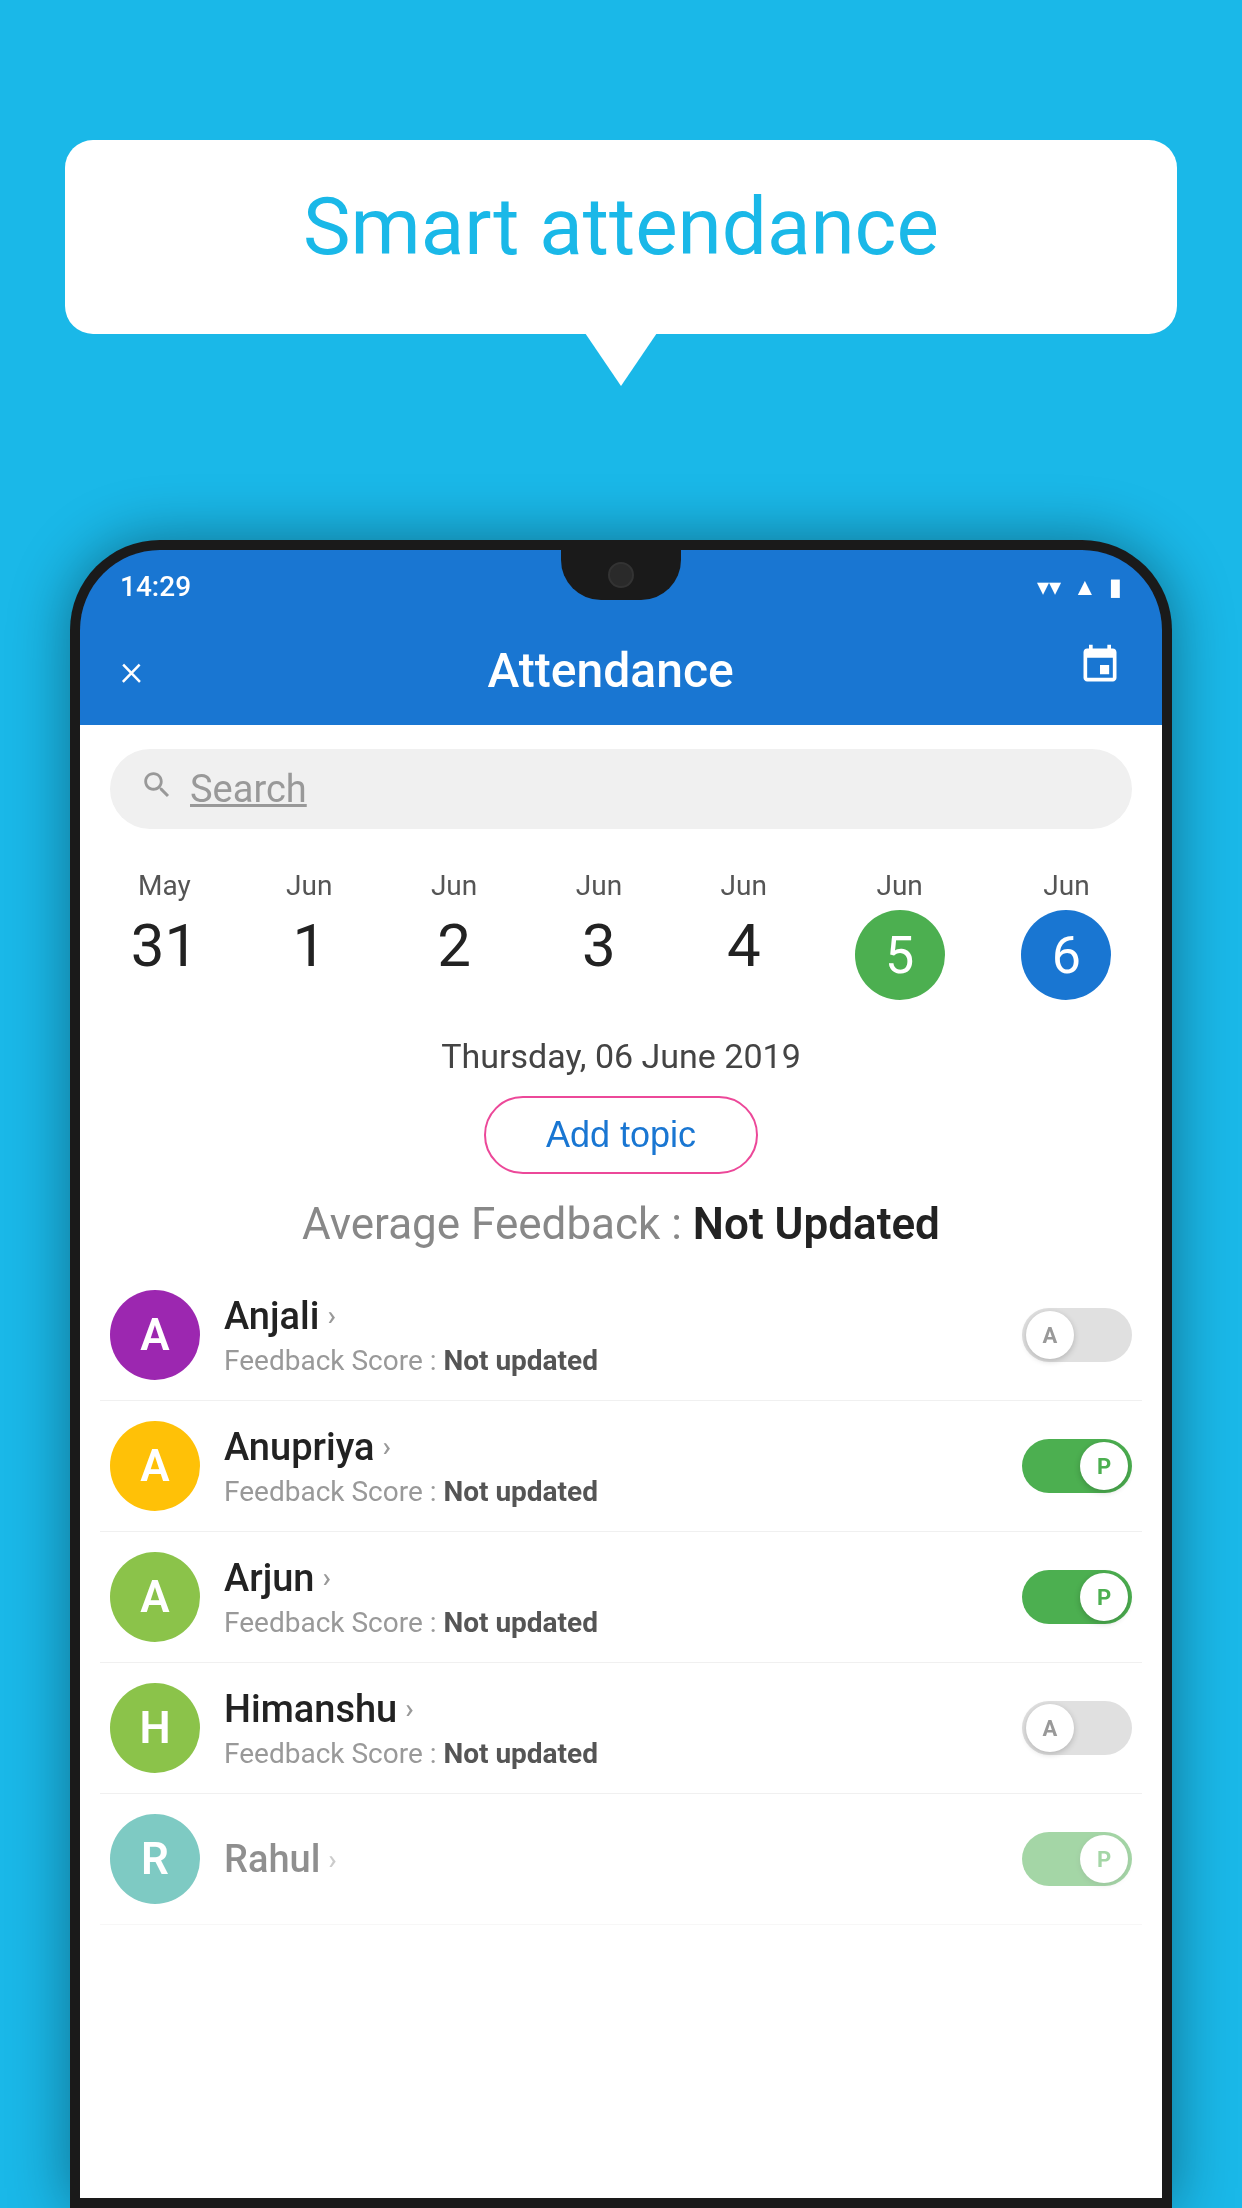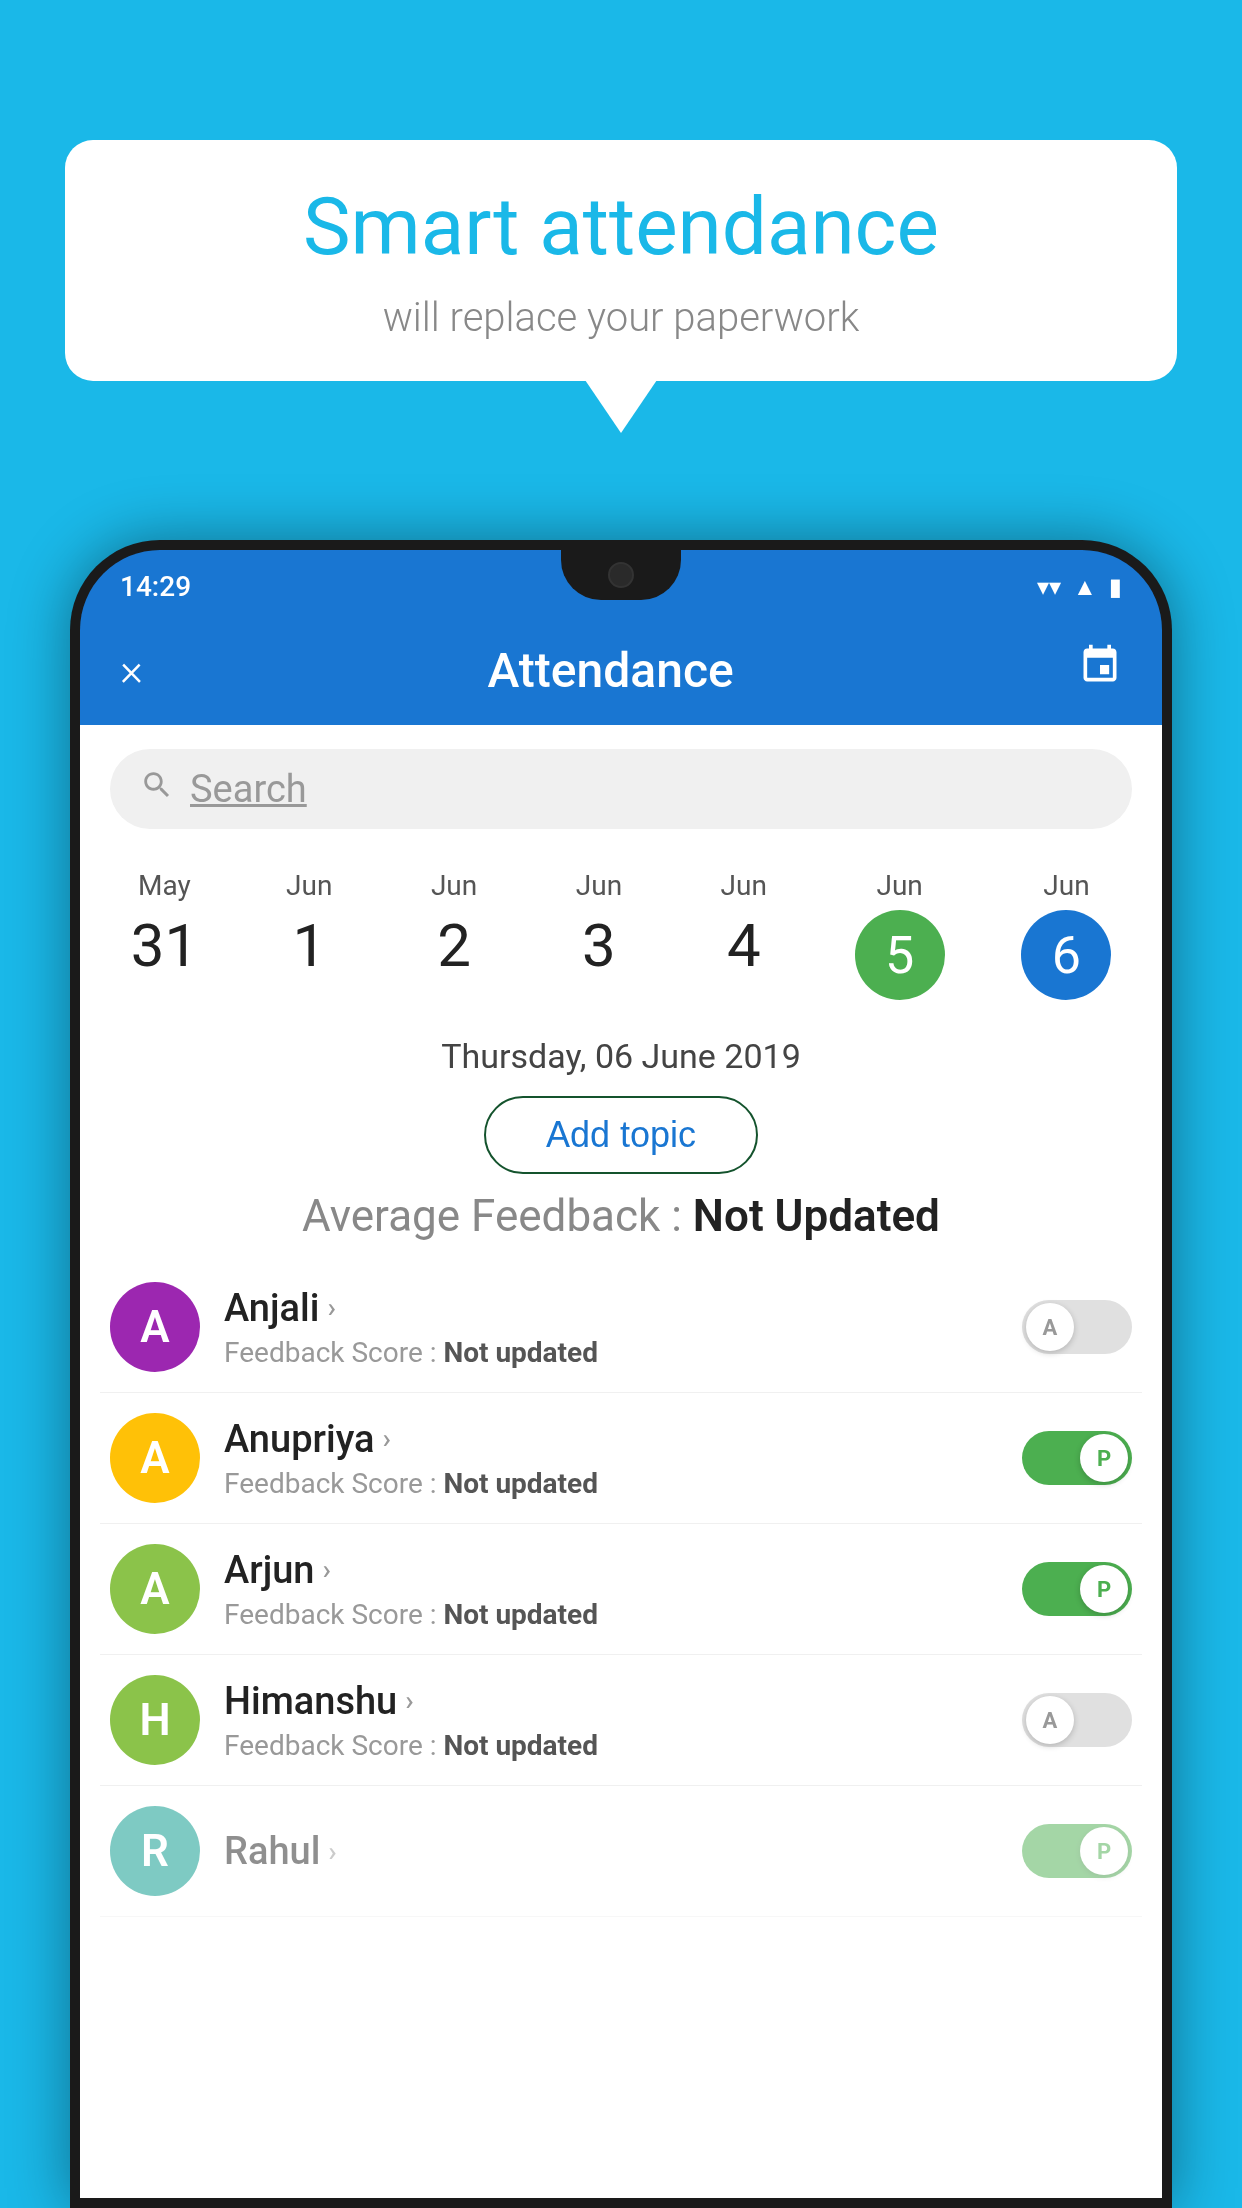--- a/index.html
+++ b/index.html
@@ -245,22 +245,22 @@
     .selected-date-heading {
       text-align: center;
       font-size: 34px;
       color: #444;
       margin: 16px 0 20px;
     }
 
     
     .add-topic-btn {
       display: block;
-      margin: 0 auto 16px;
-      border: 2px solid #14532d;
+      margin: 0 auto 24px;
+      border: 2px solid #ec4899;
       border-radius: 40px;
       padding: 16px 60px;
       background: white;
       color: #1976d2;
       font-size: 36px;
       cursor: pointer;
       width: fit-content;
     }
 
     
@@ -385,21 +385,20 @@
     }
   </style>
 </head>
 <body>
 
 <div style="width:100%;height:100%;position:absolute;top:0;left:0;background:#1ab8e8;"></div>
 
 <div class="speech-bubble-container">
   <div class="speech-bubble">
     <div class="bubble-title">Smart attendance</div>
-    <div class="bubble-subtitle">will replace your paperwork</div>
   </div>
 </div>
 
 <div class="phone-frame">
   <div class="phone-inner">
 
     <div class="notch">
       <div class="camera"></div>
     </div>
 

